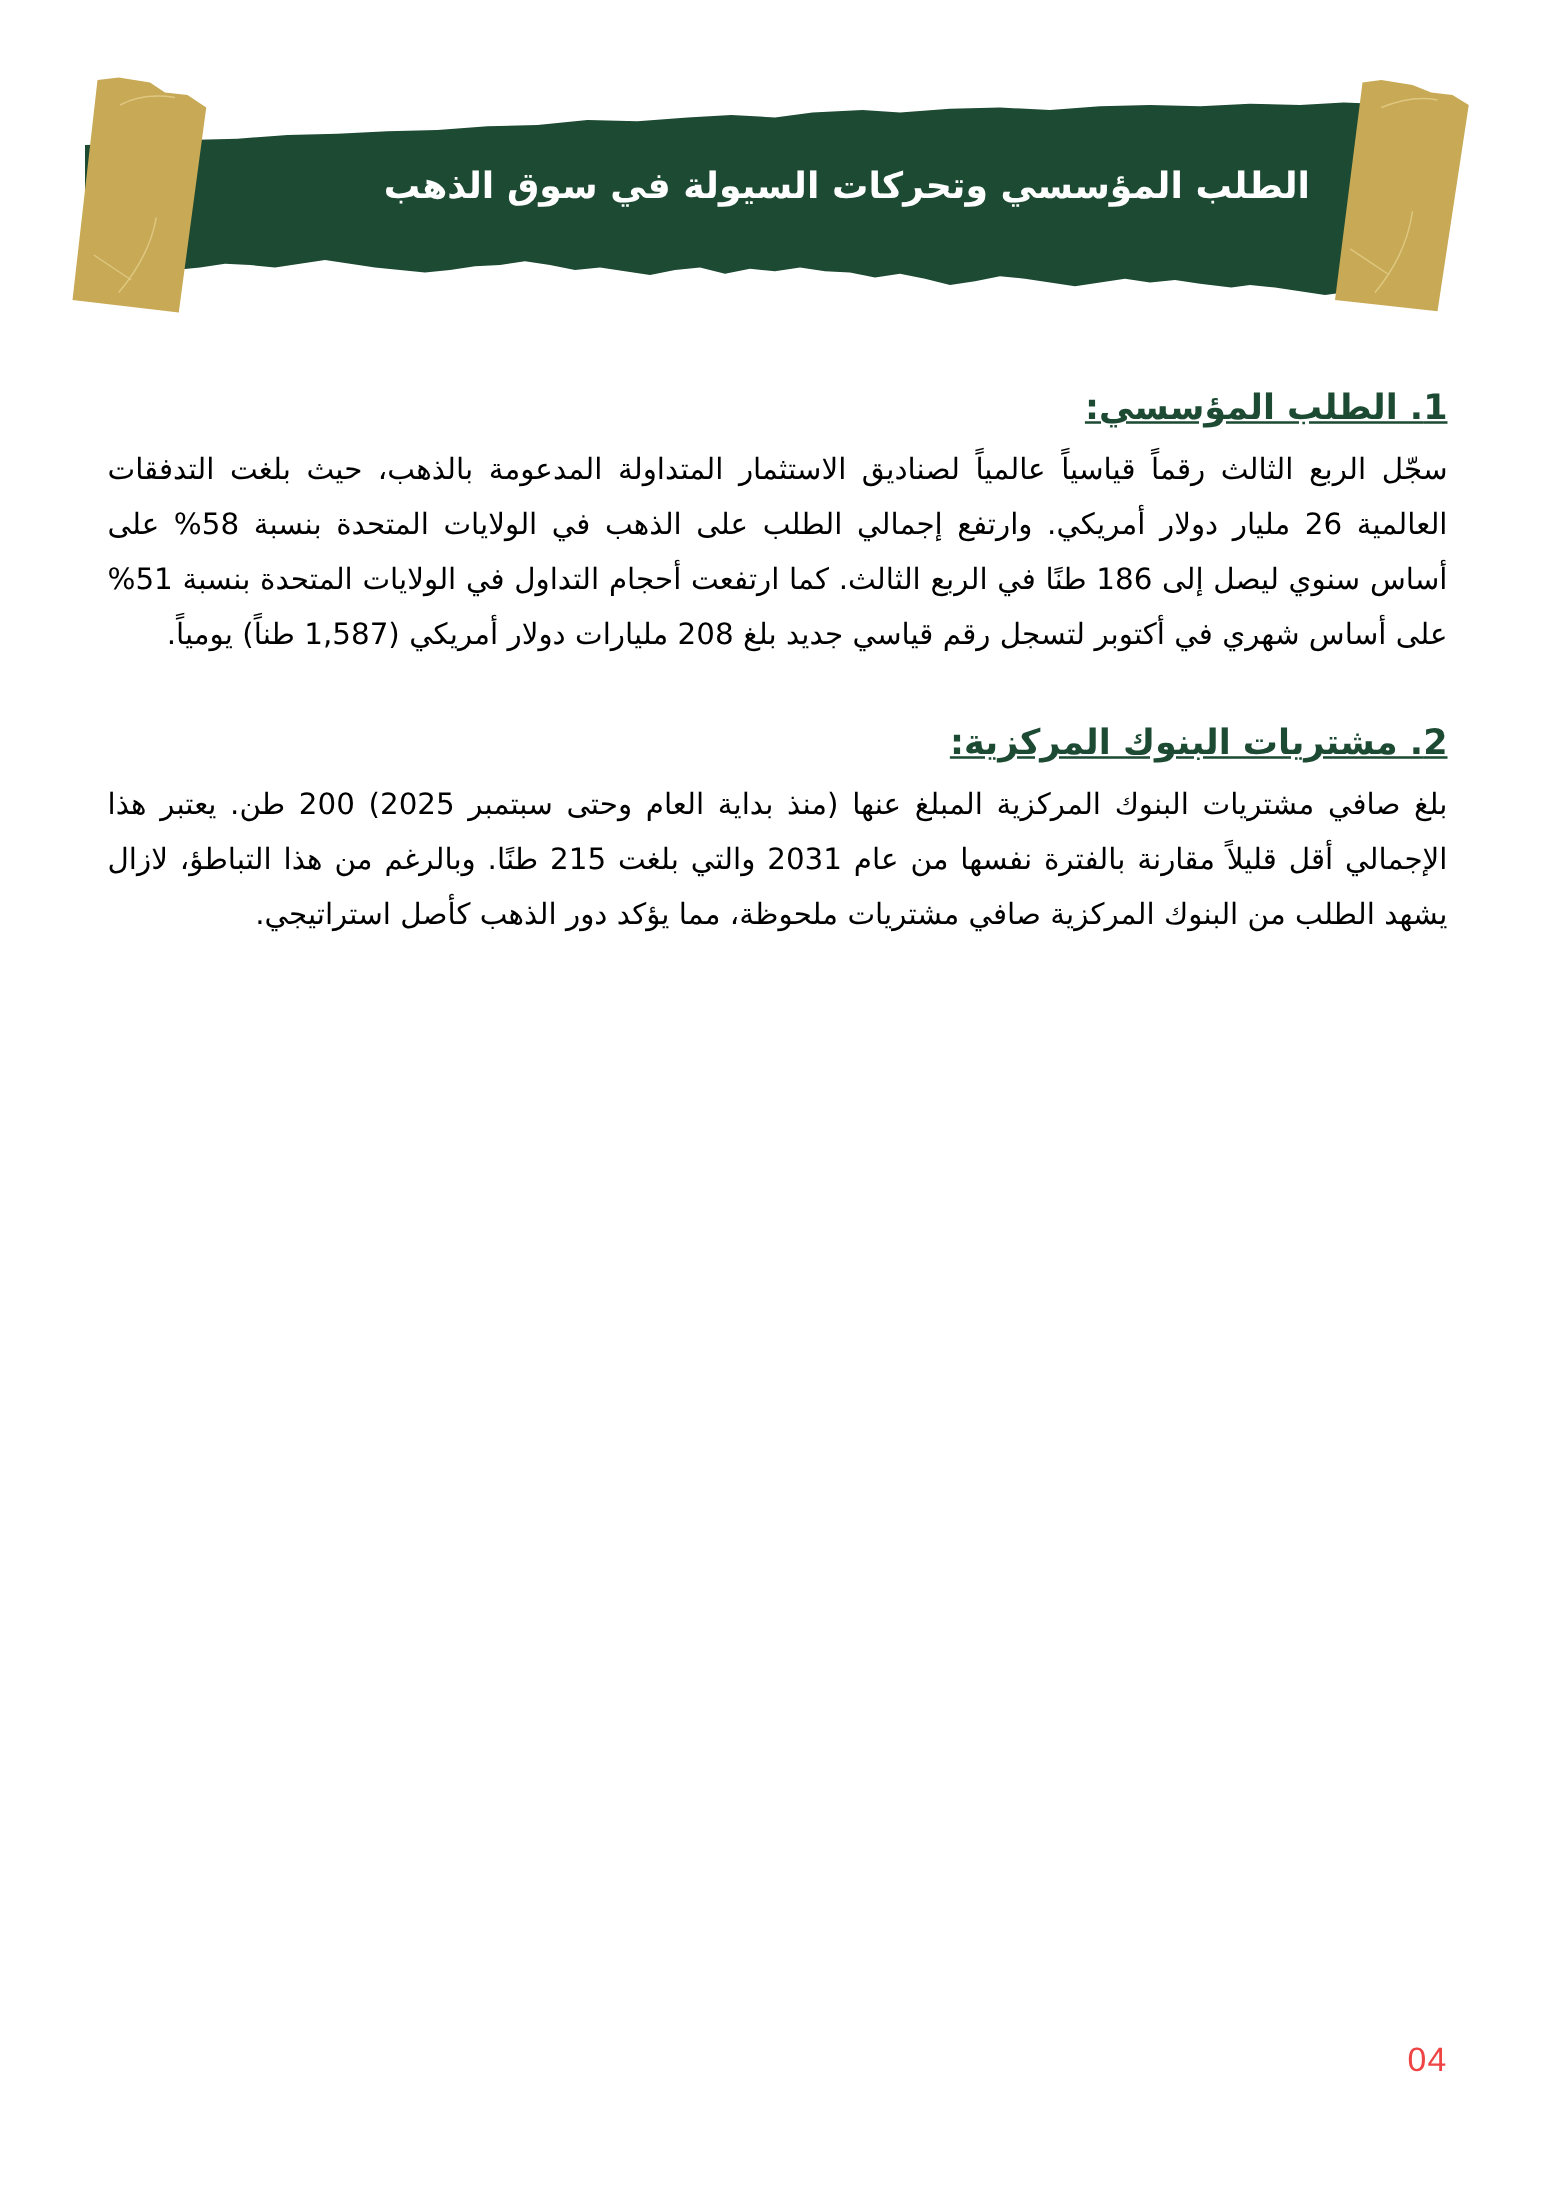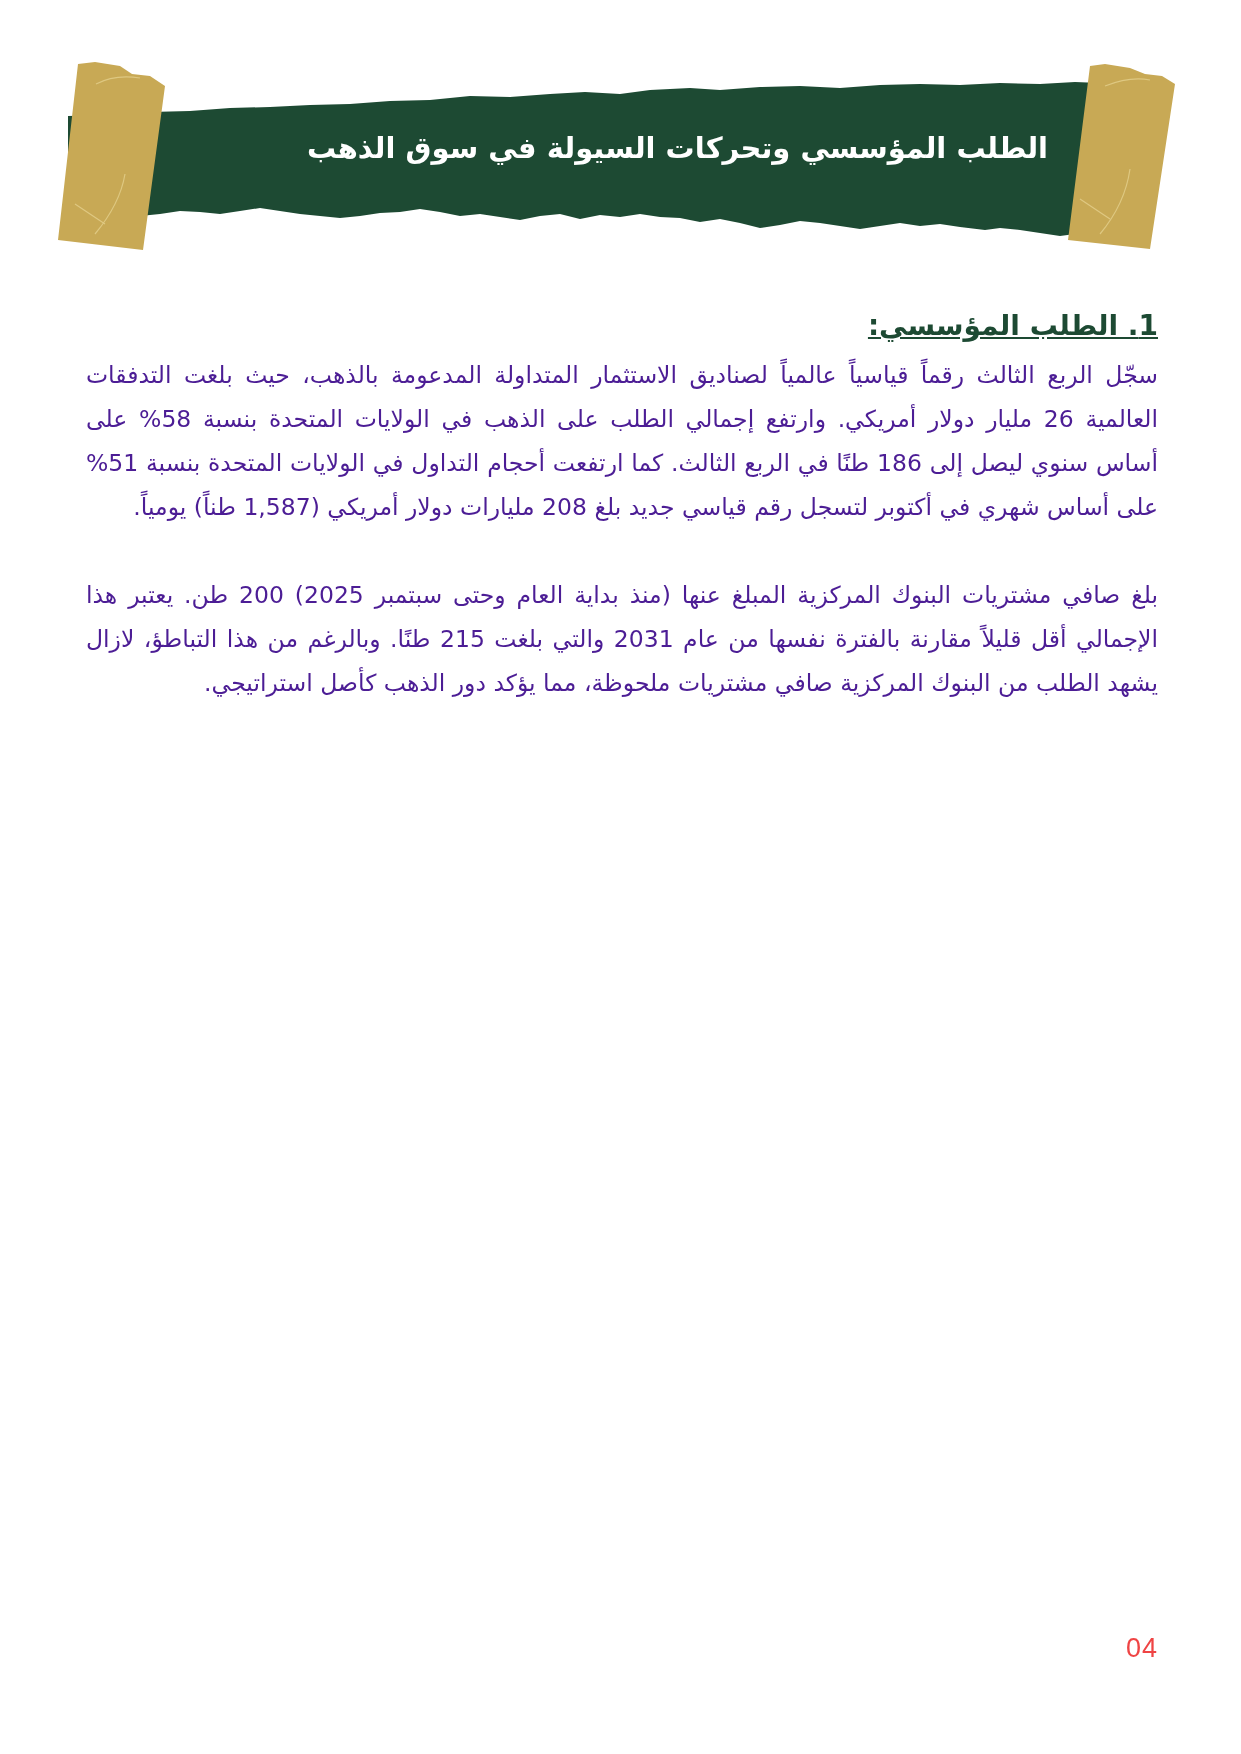--- a/index.html
+++ b/index.html
@@ -64,21 +64,21 @@
       color: #1d4a33;
       margin: 0 0 6px 0;
       line-height: 42px;
       text-align: right;
       text-decoration: underline;
     }
     .section-body {
       font-family: "DejaVu Sans", sans-serif;
       font-size: 23.5px;
       line-height: 44px;
-      color: #4c1d95;
+      color: #000000;
       margin: 0;
       text-align: justify;
       text-align-last: right;
     }
 
     
     .page-number {
       position: absolute;
       right: 83px;
       top: 1633px;
@@ -117,17 +117,18 @@
   <div class="banner-title">الطلب المؤسسي وتحركات السيولة في سوق الذهب</div>
 </div>
 
 <div class="content">
   <div class="section">
     <h2 class="section-heading">1. الطلب المؤسسي:</h2>
     <p class="section-body">سجّل الربع الثالث رقماً قياسياً عالمياً لصناديق الاستثمار المتداولة المدعومة بالذهب، حيث بلغت التدفقات العالمية 26 مليار دولار أمريكي. وارتفع إجمالي الطلب على الذهب في الولايات المتحدة بنسبة 58% على أساس سنوي ليصل إلى 186 طنًا في الربع الثالث. كما ارتفعت أحجام التداول في الولايات المتحدة بنسبة 51% على أساس شهري في أكتوبر لتسجل رقم قياسي جديد بلغ 208 مليارات دولار أمريكي (1,587 طناً) يومياً.</p>
   </div>
 
   <div class="section">
+    <h2 class="section-heading">2. مشتريات البنوك المركزية:</h2>
     <p class="section-body">بلغ صافي مشتريات البنوك المركزية المبلغ عنها (منذ بداية العام وحتى سبتمبر 2025) 200 طن. يعتبر هذا الإجمالي أقل قليلاً مقارنة بالفترة نفسها من عام 2031 والتي بلغت 215 طنًا. وبالرغم من هذا التباطؤ، لازال يشهد الطلب من البنوك المركزية صافي مشتريات ملحوظة، مما يؤكد دور الذهب كأصل استراتيجي.</p>
   </div>
 </div>
 
 <div class="page-number">04</div>
 
 </body></html>

